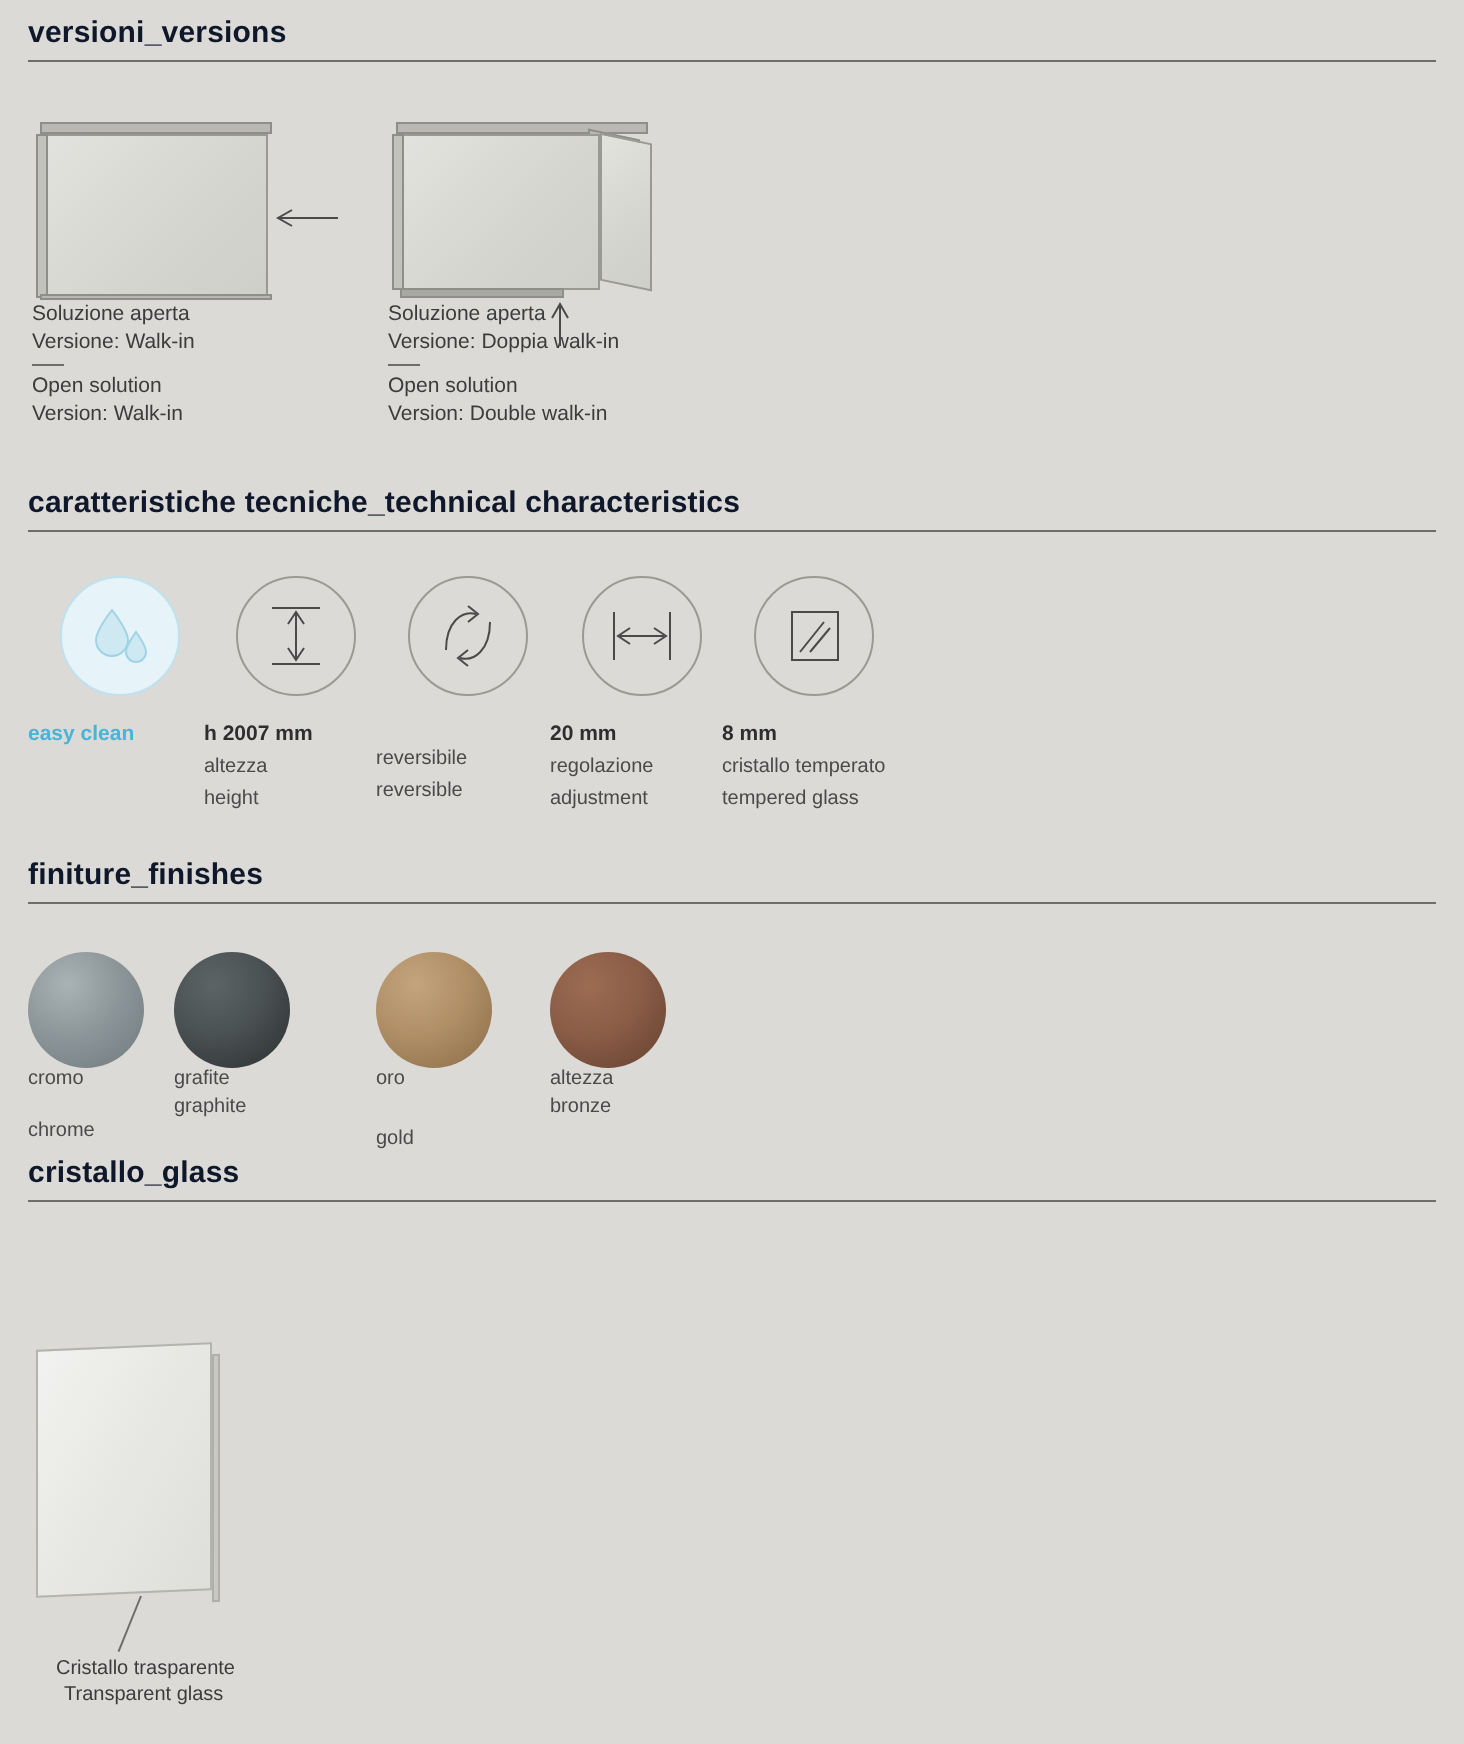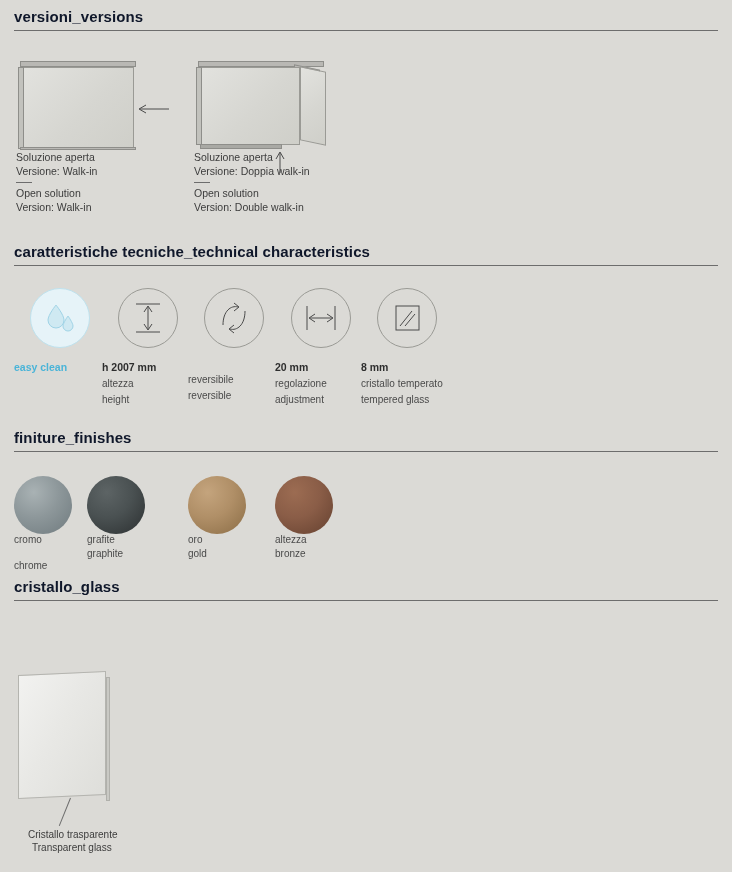--- a/index.html
+++ b/index.html
@@ -374,21 +374,21 @@
 
       <div class="fin-item" style="left:73px;">
         <div class="swatch" style="background:radial-gradient(circle at 34% 28%, #5d6465 0%, #4a5152 45%, #2b2f30 100%);"></div>
         <div class="fin-lbl">grafite</div>
         <div class="fin-lbl" style="margin-top:1px;">graphite</div>
       </div>
 
       <div class="fin-item" style="left:174px;">
         <div class="swatch" style="background:radial-gradient(circle at 34% 28%, #c4a47d 0%, #b08f67 45%, #8a6c45 100%);"></div>
         <div class="fin-lbl">oro</div>
-        <div class="fin-lbl" style="margin-top:1px;">gold</div>
+        <div class="fin-lbl" style="margin-top:17px;">gold</div>
       </div>
 
       <div class="fin-item" style="left:261px;">
         <div class="swatch" style="background:radial-gradient(circle at 34% 28%, #9c6c52 0%, #8a5d47 45%, #64402f 100%);"></div>
         <div class="fin-lbl">altezza</div>
         <div class="fin-lbl" style="margin-top:1px;">bronze</div>
       </div>
 
     </div>
   </div>

